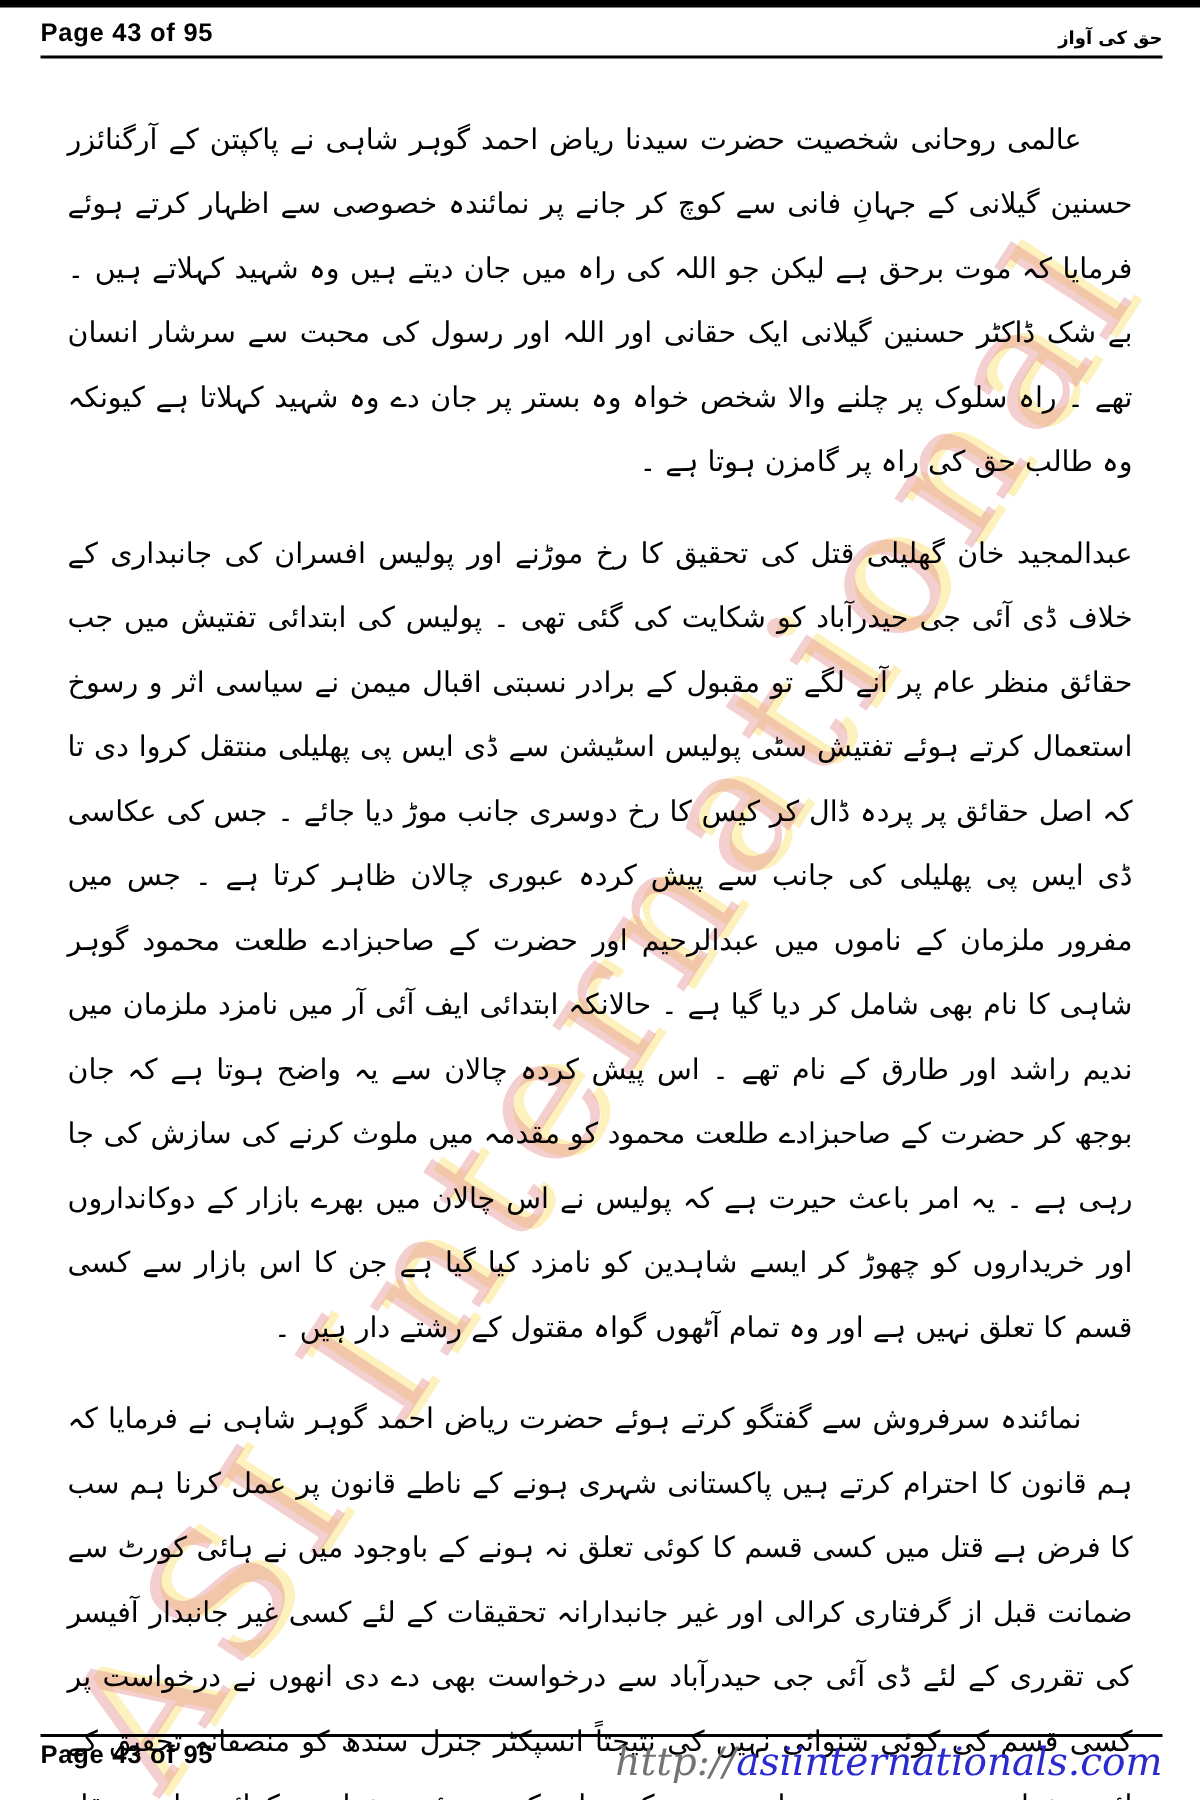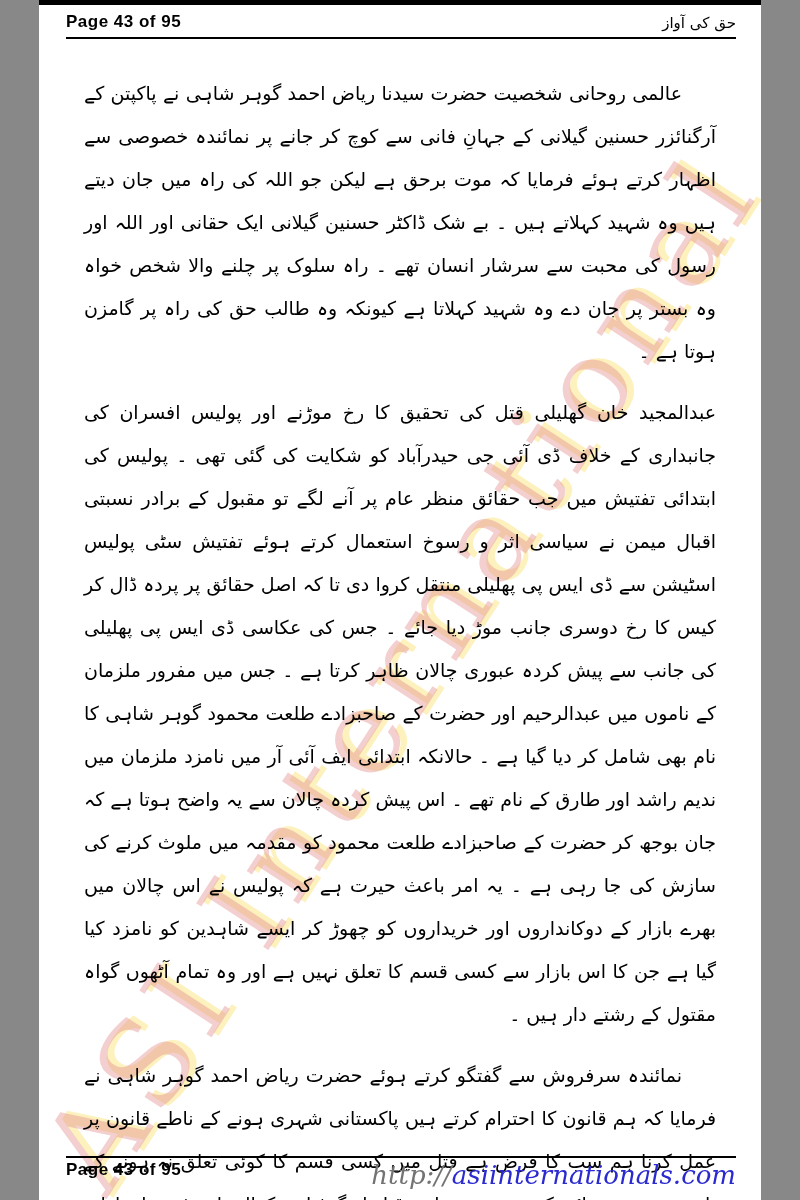--- a/index.html
+++ b/index.html
@@ -1,31 +1,31 @@
 <!DOCTYPE html>
 <html lang="ur"><head>
 <meta charset="utf-8">
 <style>
   html,body{margin:0;padding:0;background:#888;}
   .page{
-    position:relative;width:722px;height:1200px;margin:0 auto;
+    position:relative;width:800px;height:1200px;margin:0 auto;
     background:#ffffff;overflow:hidden;
     font-family:"Liberation Sans",sans-serif;color:#000;
   }
   .topbar{position:absolute;top:0;left:0;width:800px;height:5px;background:#000;}
 
   .header{
     position:absolute;top:12px;left:27px;right:25px;
     display:flex;justify-content:space-between;align-items:flex-end;
     border-bottom:2px solid #000;padding-bottom:5px;
   }
   .page-label{font-weight:bold;font-size:17px;letter-spacing:.5px;}
   .doc-title{
     font-family:"DejaVu Sans",sans-serif;direction:rtl;
-    font-size:15px;font-weight:normal;
+    font-size:12px;font-weight:bold;
   }
 
   .watermark{
     position:absolute;left:50%;top:56%;
     transform:translate(-50%,-50%) rotate(-57deg);
     font-family:"DejaVu Serif",serif;
     font-size:118px;letter-spacing:10px;white-space:nowrap;
     color:rgba(226,140,140,0.42);
     text-shadow:5px 5px 0 rgba(250,225,110,0.45);
     z-index:1;pointer-events:none;

